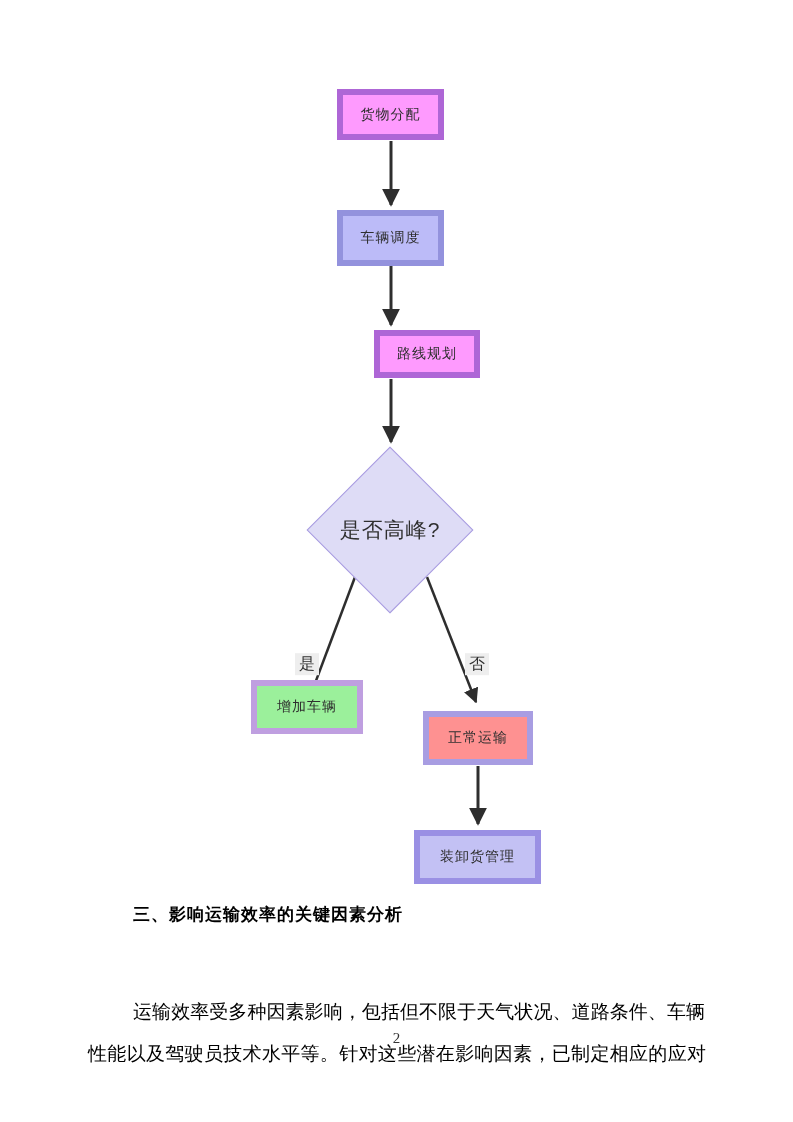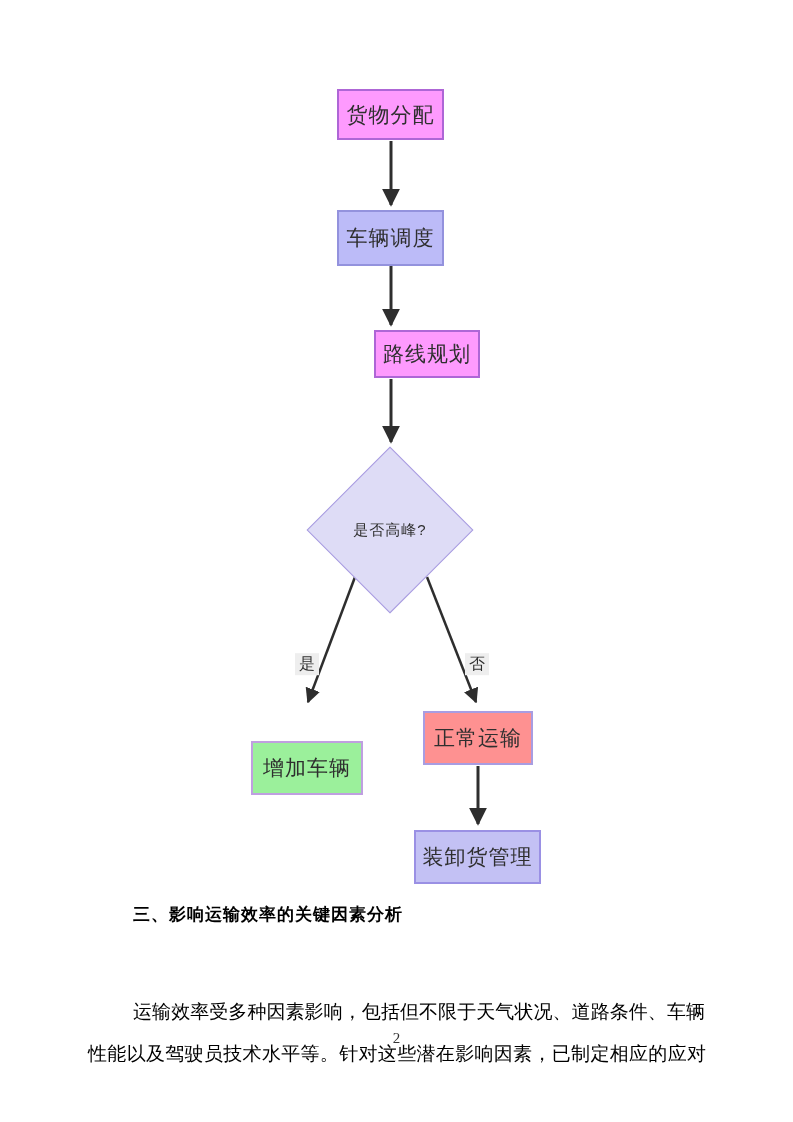--- a/index.html
+++ b/index.html
@@ -20,52 +20,52 @@
     position: absolute;
     left: 0; top: 0;
     width: 793px; height: 1122px;
     pointer-events: none;
   }
   .node {
     position: absolute;
     display: flex;
     align-items: center;
     justify-content: center;
-    border: 2px solid #6d28d9;
+    border: 6px solid #6d28d9;
     box-sizing: border-box;
     font-family: "Liberation Sans", sans-serif;
-    font-size: 21px;
+    font-size: 14px;
     color: #2f2f2f;
     letter-spacing: 1px;
     white-space: nowrap;
     text-align: right;
   }
   .node-cargo    { left: 337px; top:  89px; width: 107px; height: 51px; }
   .node-dispatch { left: 337px; top: 210px; width: 107px; height: 56px; }
   .node-route    { left: 338px; top: 330px; width: 106px; height: 48px; margin-left: 36px; }
-  .node-add      { left: 251px; top: 741px; width: 112px; height: 54px; }
+  .node-add      { left: 251px; top: 680px; width: 112px; height: 54px; }
   .node-normal   { left: 423px; top: 711px; width: 110px; height: 54px; }
   .node-loading  { left: 414px; top: 830px; width: 127px; height: 54px; }
   .diamond-shape {
     position: absolute;
     left: 331px; top: 471px;
     width: 118px; height: 118px;
     transform: rotate(45deg);
     border: 1px solid #a79ae0;
     box-sizing: border-box;
   }
   .diamond-label {
     position: absolute;
     left: 307px; top: 471px;
     width: 166px; height: 118px;
     display: flex;
     align-items: center;
     justify-content: center;
     font-family: "Liberation Sans", sans-serif;
-    font-size: 15px;
+    font-size: 21px;
     color: #2f2f2f;
     letter-spacing: 1px;
   }
   .edge-label {
     position: absolute;
     transform: translate(-50%, -50%);
     background: #eeeeee;
     padding: 2px 4px;
     font-family: "Liberation Sans", sans-serif;
     font-size: 16px;

